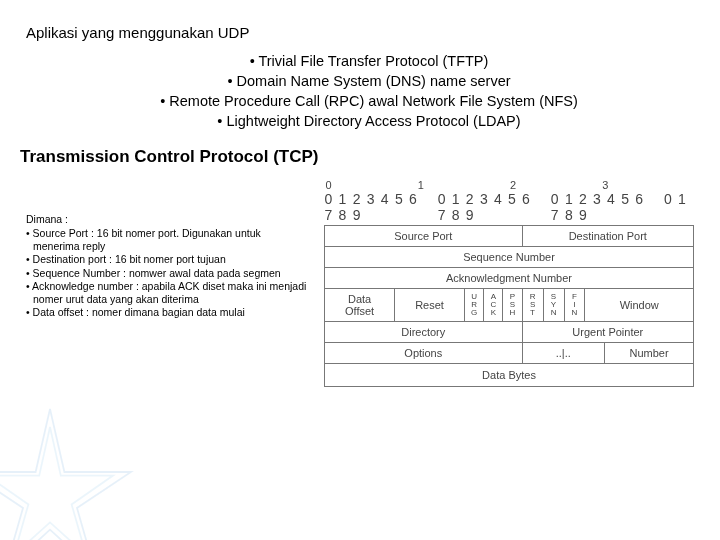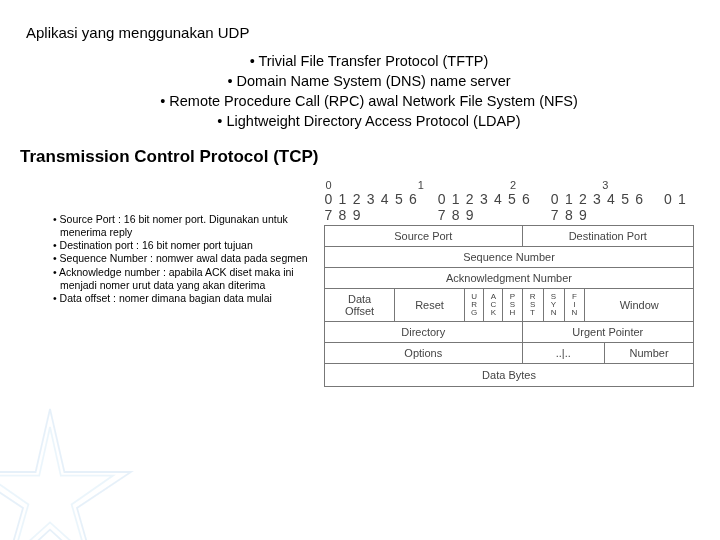--- a/index.html
+++ b/index.html
@@ -51,21 +51,20 @@
     width: 284px;
     font-size: 10.5px;
     line-height: 1.25;
   }
   .left-col .dimana { margin-bottom: 1px; }
   .left-col ul { list-style: none; }
   .left-col li {
     text-indent: -7px;
     padding-left: 7px;
     margin-bottom: 0;
-    margin-left: 27px;
   }
   .left-col li::before { content: "• "; }
   .right-col {
     flex: 1;
     margin-top: -34px;
   }
   .tcp-hdr {
     border-collapse: collapse;
     width: 100%;
     font-family: Arial, Helvetica, sans-serif;
@@ -105,20 +104,21 @@
     <li>Domain Name System (DNS) name server</li>
     <li>Remote Procedure Call (RPC) awal Network File System (NFS)</li>
     <li>Lightweight Directory Access Protocol (LDAP)</li>
   </ul>
 </div>
 
 <div class="section2-title">Transmission Control Protocol (TCP)</div>
 
 <div class="lower">
   <div class="left-col">
+    <div class="dimana">Dimana :</div>
     <ul>
       <li>Source Port : 16 bit nomer port. Digunakan untuk menerima reply</li>
       <li>Destination port : 16 bit nomer port tujuan</li>
       <li>Sequence Number : nomwer awal data pada segmen</li>
       <li>Acknowledge number : apabila ACK diset maka ini menjadi nomer urut data yang akan diterima</li>
       <li>Data offset : nomer dimana bagian data mulai</li>
     </ul>
   </div>
 
   <div class="right-col">

